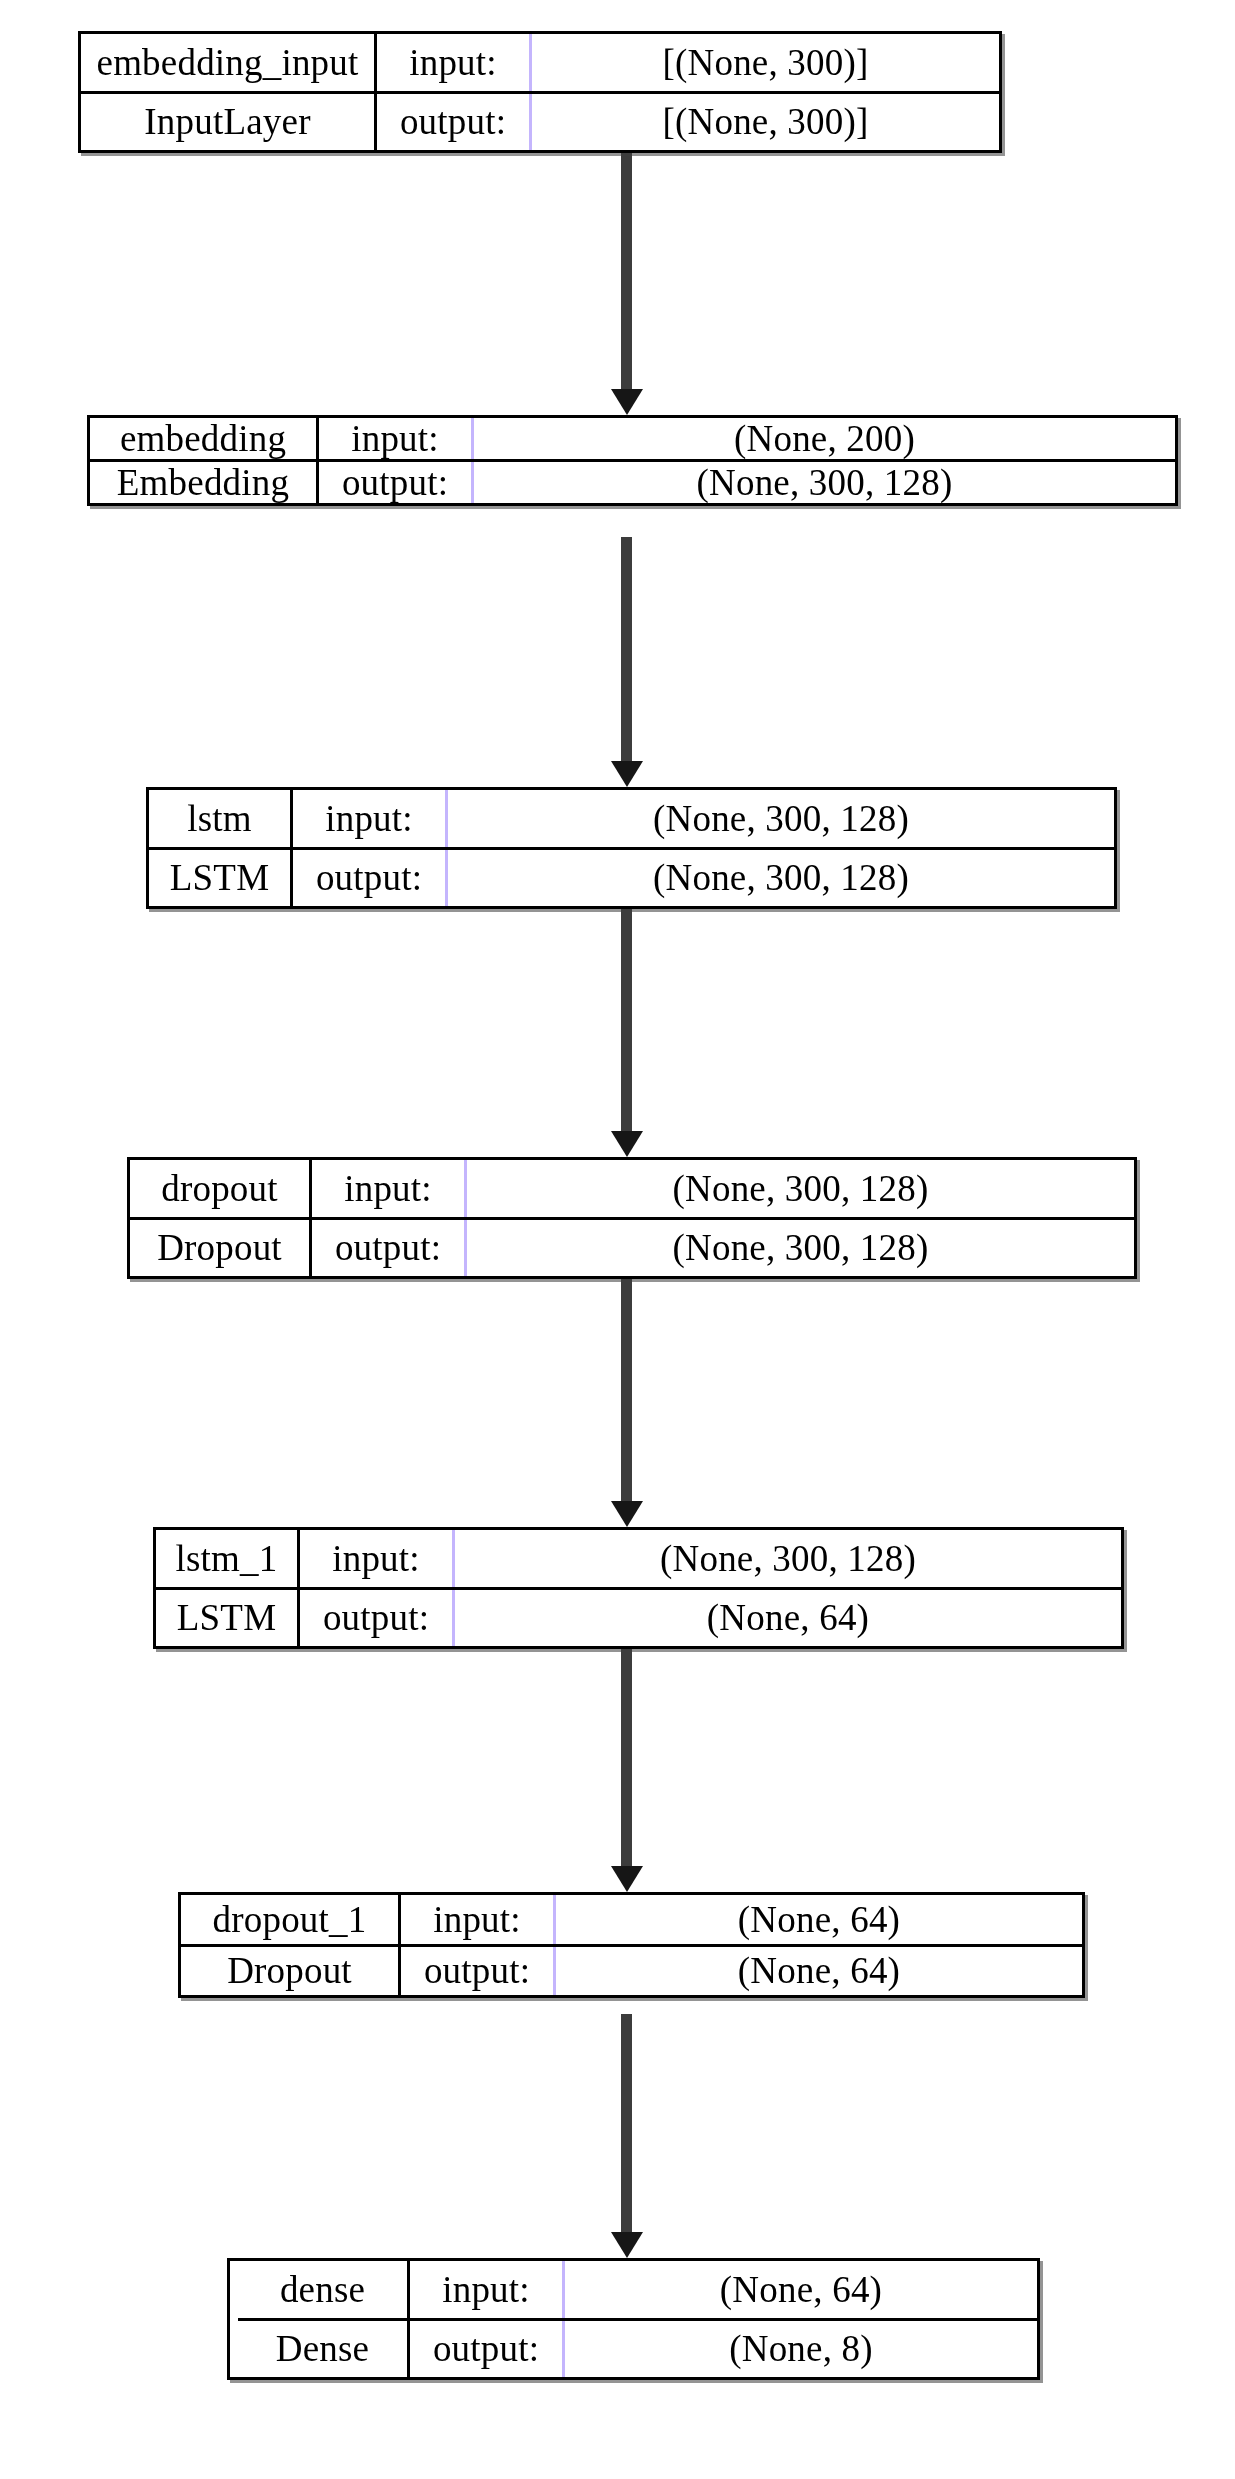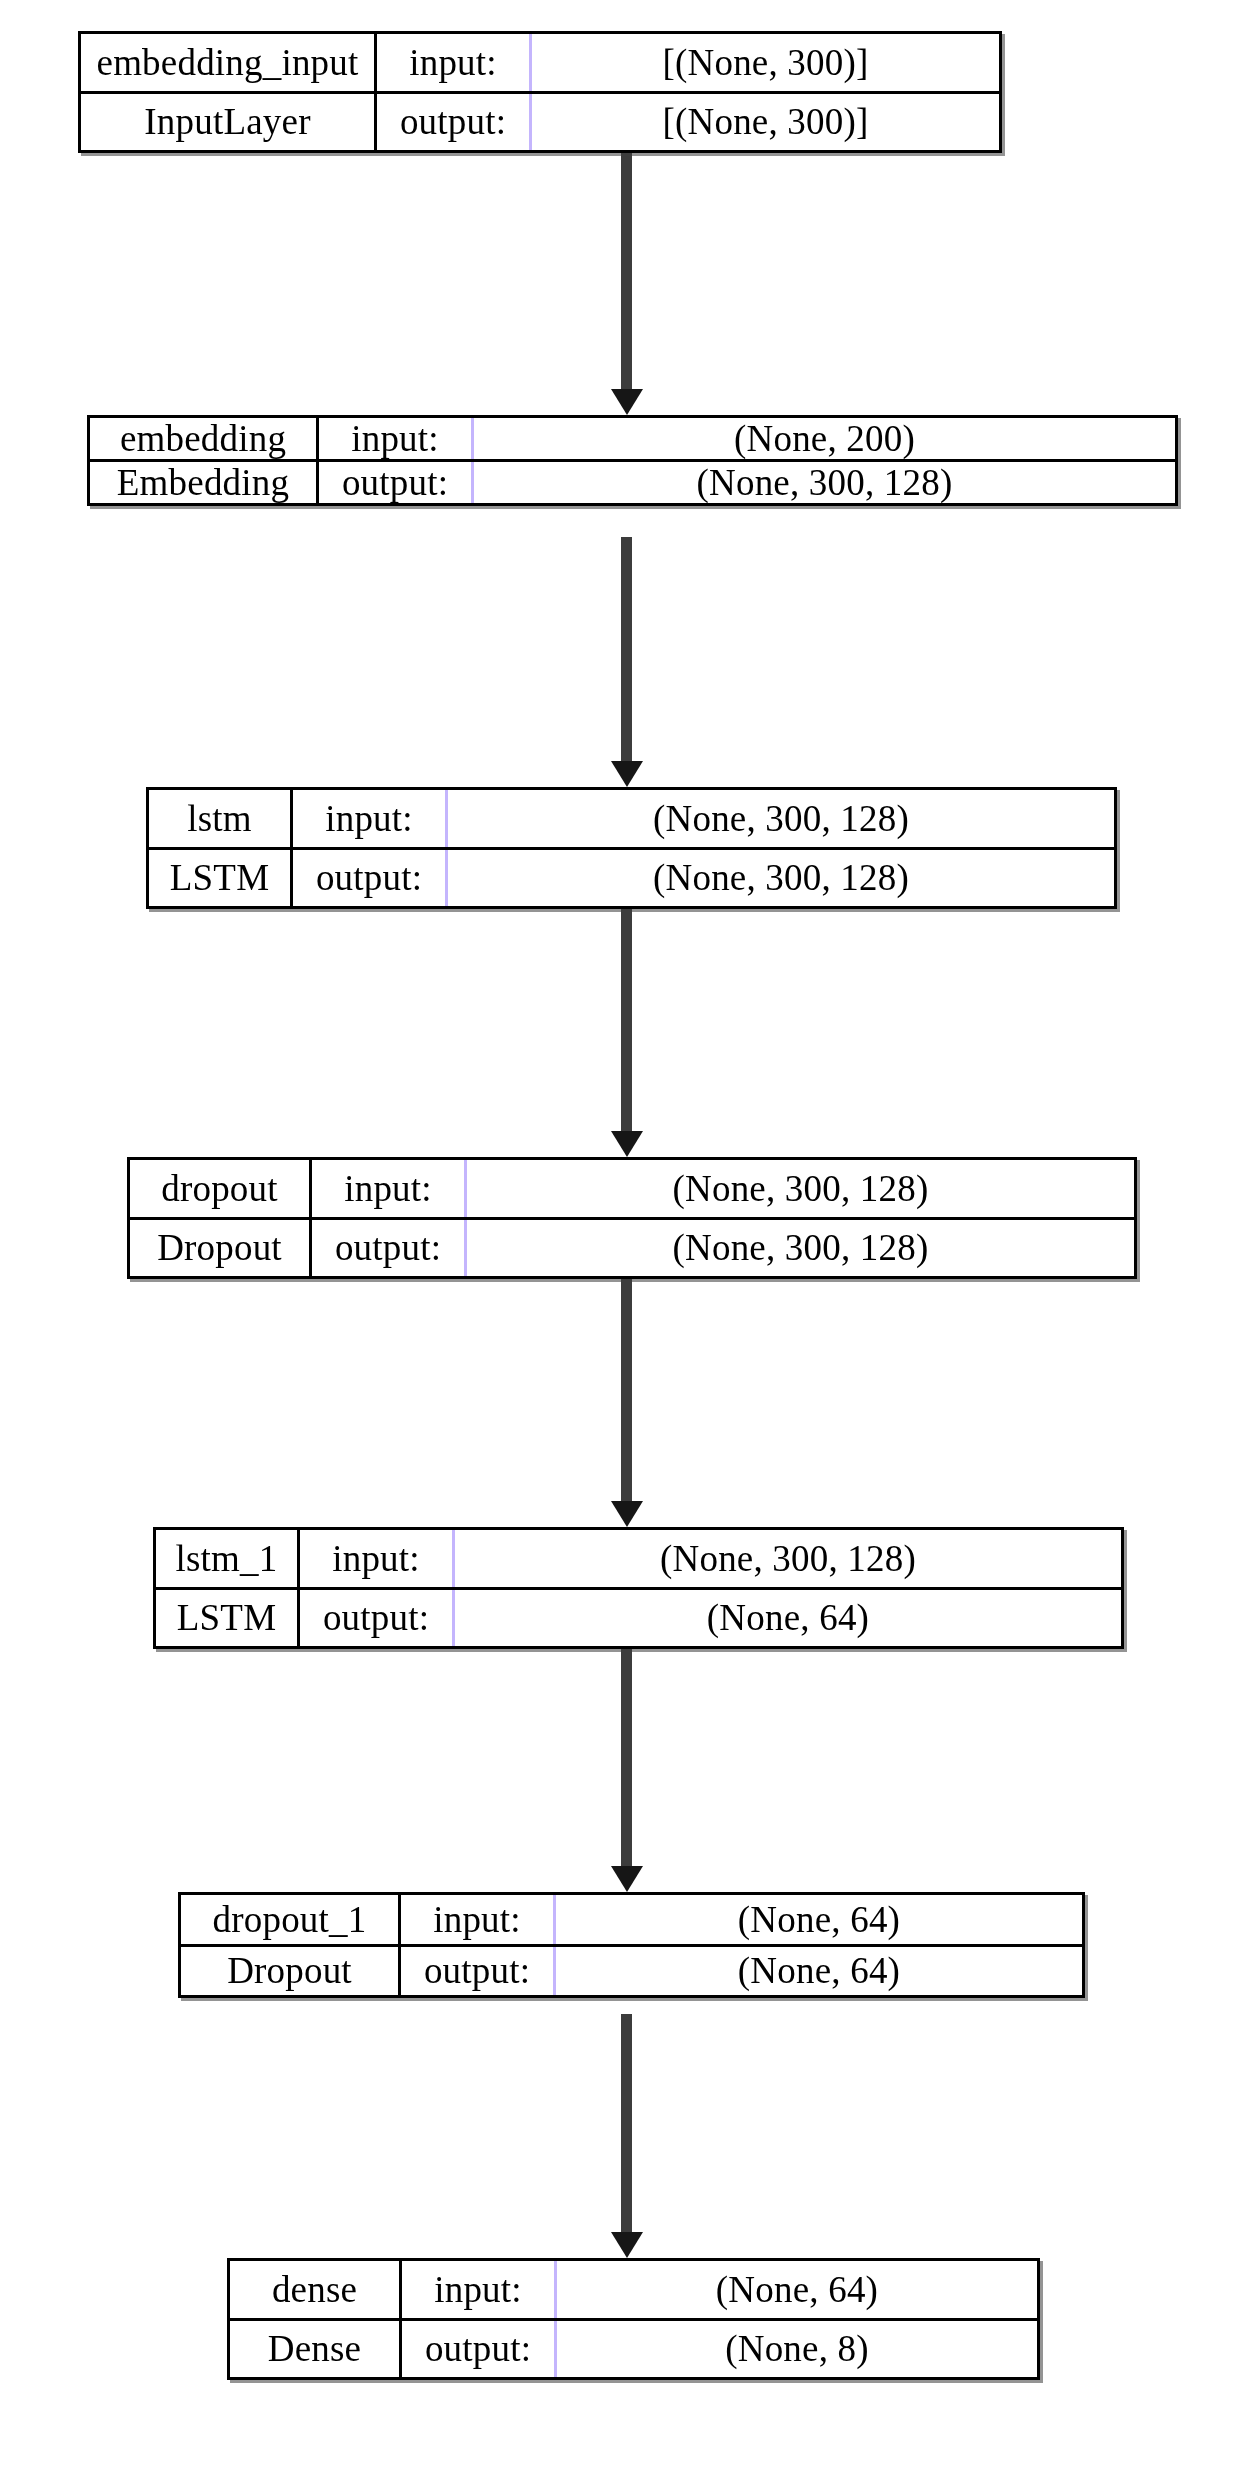--- a/index.html
+++ b/index.html
@@ -172,21 +172,21 @@
         <div class="cell c-name" style="width: 220px; flex: 0 0 220px;">dropout_1</div>
         <div class="cell c-io" style="width: 155px; flex: 0 0 155px;">input:</div>
         <div class="cell c-shape" style="flex: 1 1 auto;">(None, 64)</div>
       </div>
       <div class="node-row row-bottom">
         <div class="cell c-name" style="width: 220px; flex: 0 0 220px;">Dropout</div>
         <div class="cell c-io" style="width: 155px; flex: 0 0 155px;">output:</div>
         <div class="cell c-shape" style="flex: 1 1 auto;">(None, 64)</div>
       </div>
     </div>
-    <div class="node" style="left: 227px; top: 2258px; width: 813px; height: 122px;">
+    <div class="node" style="left: 227px; top: 2258px; width: 813px; height: 122px; padding-left: 8px;">
       <div class="node-row row-top">
         <div class="cell c-name" style="width: 172px; flex: 0 0 172px;">dense</div>
         <div class="cell c-io" style="width: 155px; flex: 0 0 155px;">input:</div>
         <div class="cell c-shape" style="flex: 1 1 auto;">(None, 64)</div>
       </div>
       <div class="node-row row-bottom">
         <div class="cell c-name" style="width: 172px; flex: 0 0 172px;">Dense</div>
         <div class="cell c-io" style="width: 155px; flex: 0 0 155px;">output:</div>
         <div class="cell c-shape" style="flex: 1 1 auto;">(None, 8)</div>
       </div>

